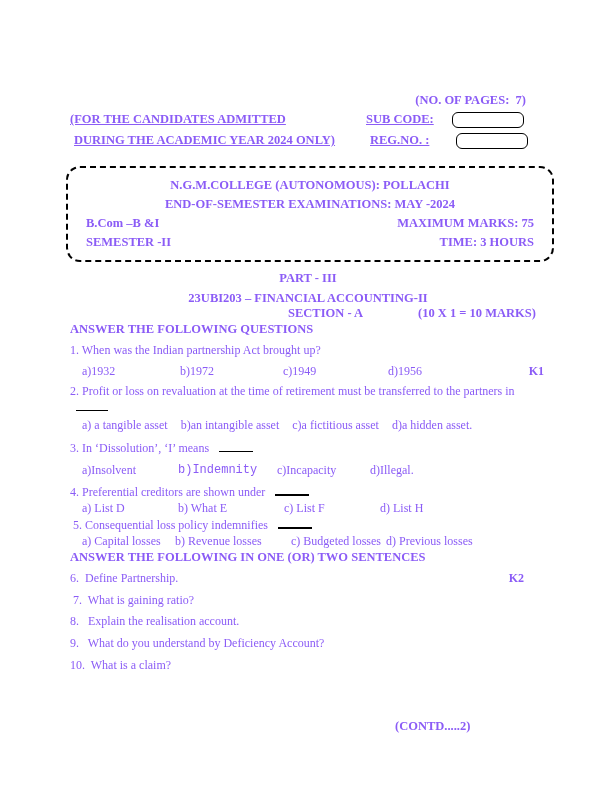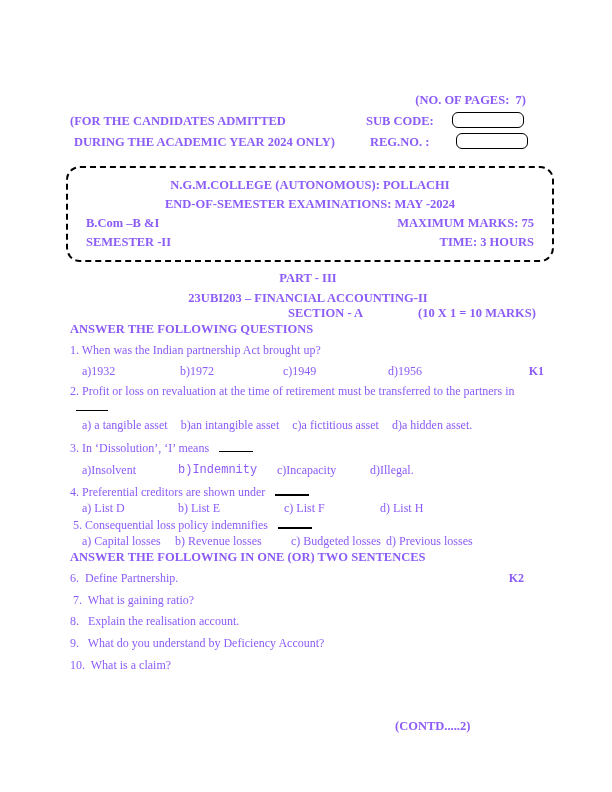--- a/index.html
+++ b/index.html
@@ -13,21 +13,21 @@
     box-sizing:border-box;
     padding:93px 66px 0 70px;
     overflow:hidden;
   }
   .pre{white-space:pre-wrap;}
   .hdr{font-size:12.5px;font-weight:bold;line-height:14px;}
   .body-txt{font-size:12px;line-height:16px;}
 
   
   .no-pages-row{text-align:right;padding-right:20px;}
-  .admit-row{display:flex;align-items:flex-end;margin-top:5px;}
+  .admit-row{display:flex;align-items:flex-start;margin-top:5px;text-decoration:underline;}
   .admit-row .admit{width:296px;}
   .admit-row .lbl{width:86px;}
   .indent .admit{padding-left:4px;}
   .fillbox{
     display:inline-block;width:70px;height:14px;
     border:1.6px solid #000;border-radius:6px;background:#fff;
   }
 
   
   .dashed-box{
@@ -141,21 +141,21 @@
     <span>b)Indemnity</span>
     <span>c)Incapacity</span>
     <span>d)Illegal.</span>
   </div>
 
   <div class="qline body-txt mt6">
     <span class="pre">4. Preferential creditors are shown under</span><span class="blank w34 thick"></span>
   </div>
   <div class="optrow body-txt q4 mt0">
     <span>a) List D</span>
-    <span>b) List E</span>
+    <span>b) What E</span>
     <span>c) List F</span>
     <span>d) List H</span>
   </div>
 
   <div class="qline body-txt mt1">
     <span class="pre"> 5. Consequential loss policy indemnifies</span><span class="blank w34 thick"></span>
   </div>
   <div class="optrow body-txt q5 mt0">
     <span>a) Capital losses</span>
     <span>b) Revenue losses</span>

